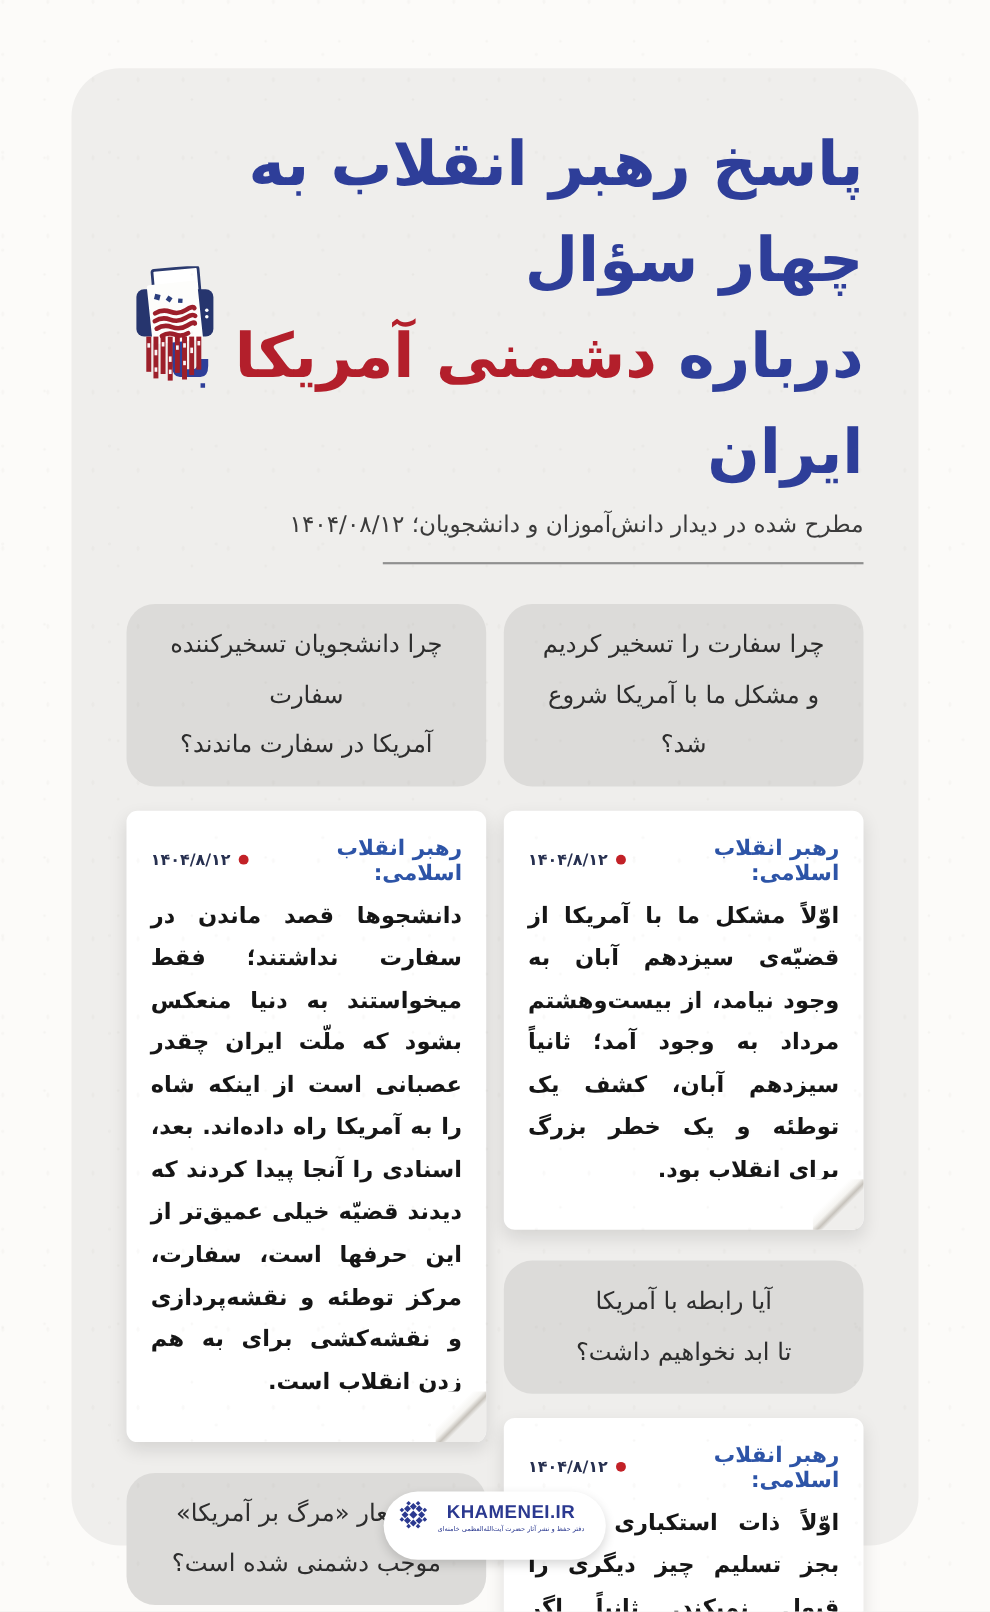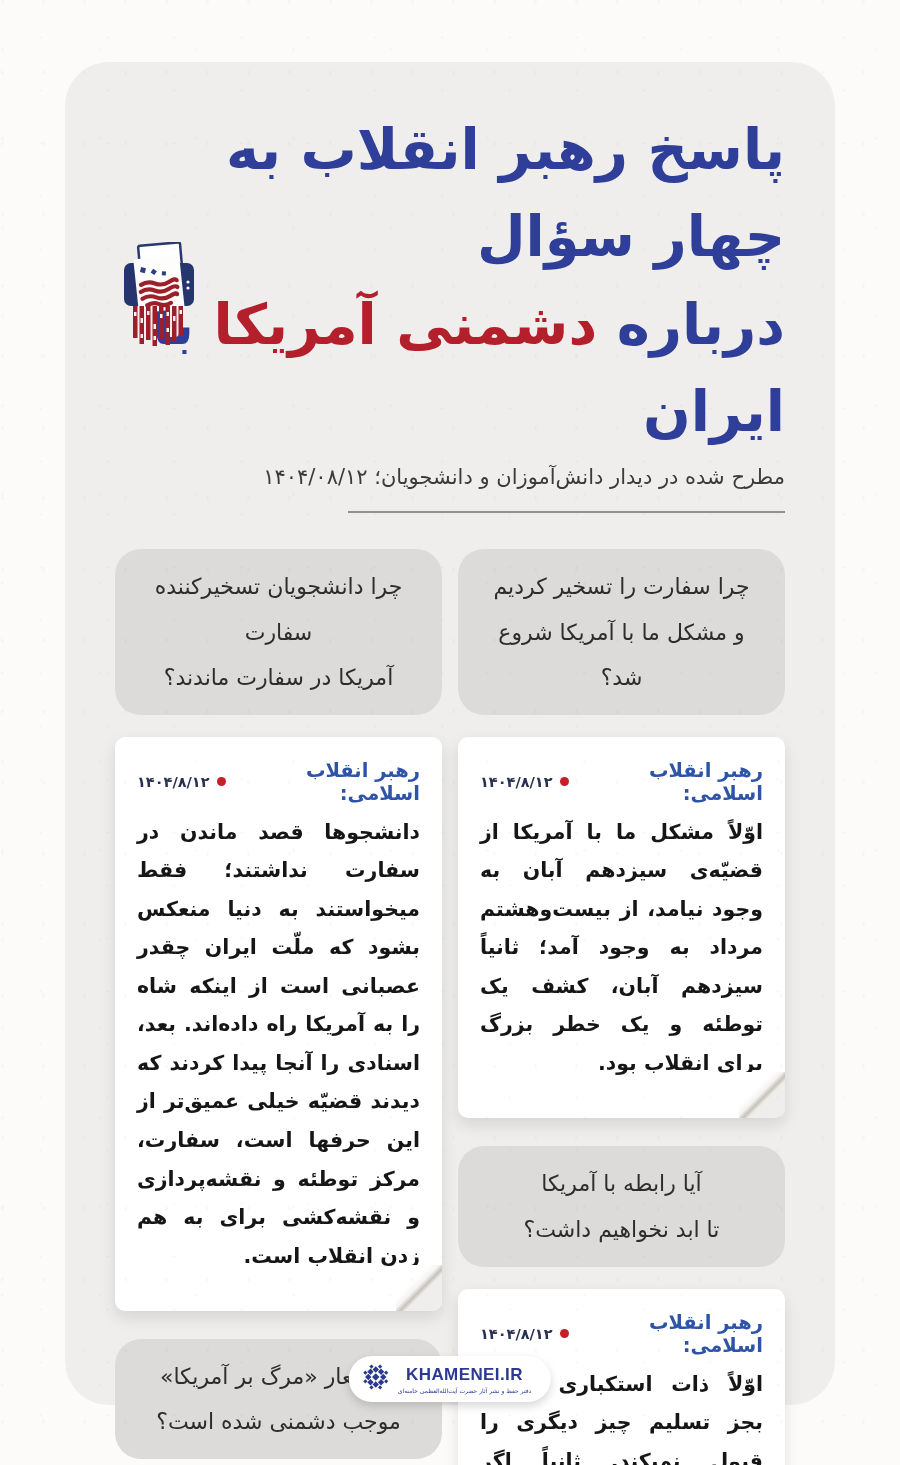--- a/index.html
+++ b/index.html
@@ -59,21 +59,21 @@
   .answer-text {
     font-size:20.5px; font-weight:bold; color:#161616;
     line-height:1.88; text-align:justify;
   }
 
   .footer-pill {
     position:absolute; top:1356px; left:50%; transform:translateX(-50%);
     z-index:10; direction:ltr;
     background:#ffffff; border-radius:999px;
     display:flex; align-items:center; gap:7px;
-    padding:6px 20px 6px 12px;
+    padding:6px 20px 22px 12px;
     box-shadow:0 4px 10px rgba(0,0,0,0.16);
   }
   .brand-col { display:flex; flex-direction:column; align-items:center; }
   .brand { font-family:"Liberation Sans", sans-serif; font-size:17px; font-weight:bold; color:#2b3990; letter-spacing:0.4px; }
   .tagline { font-size:6px; color:#2b3990; margin-top:2px; letter-spacing:0.3px; }
 </style>
 </head>
 <body>
 
 <div class="main-card">

